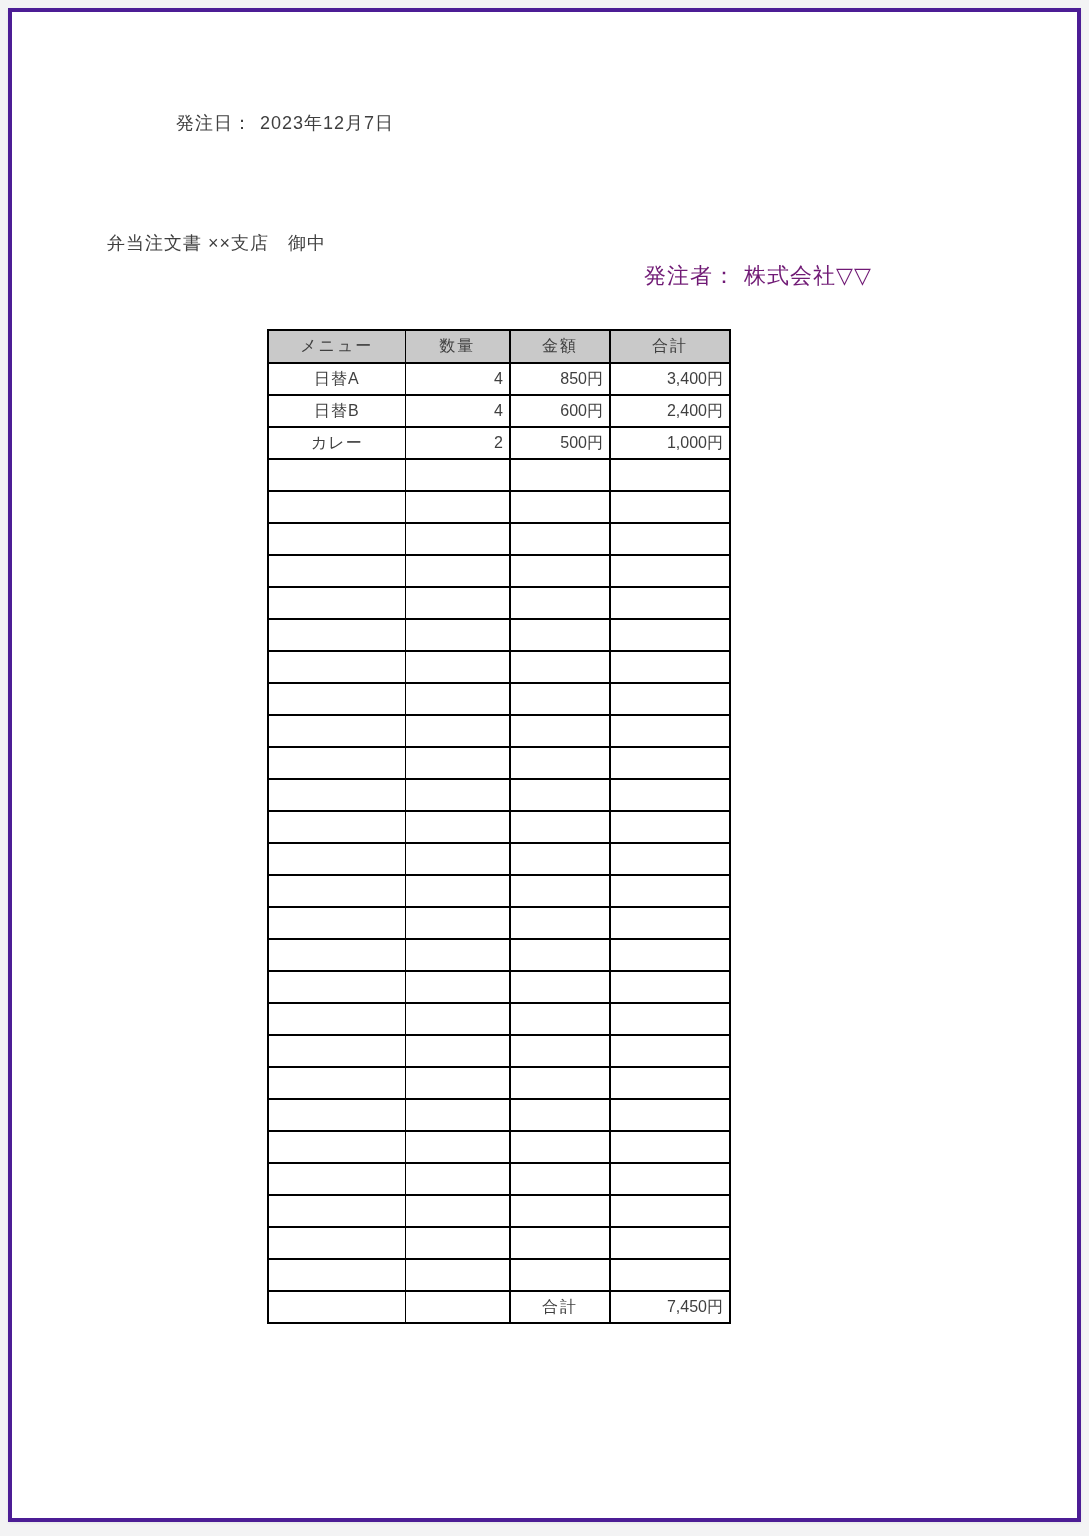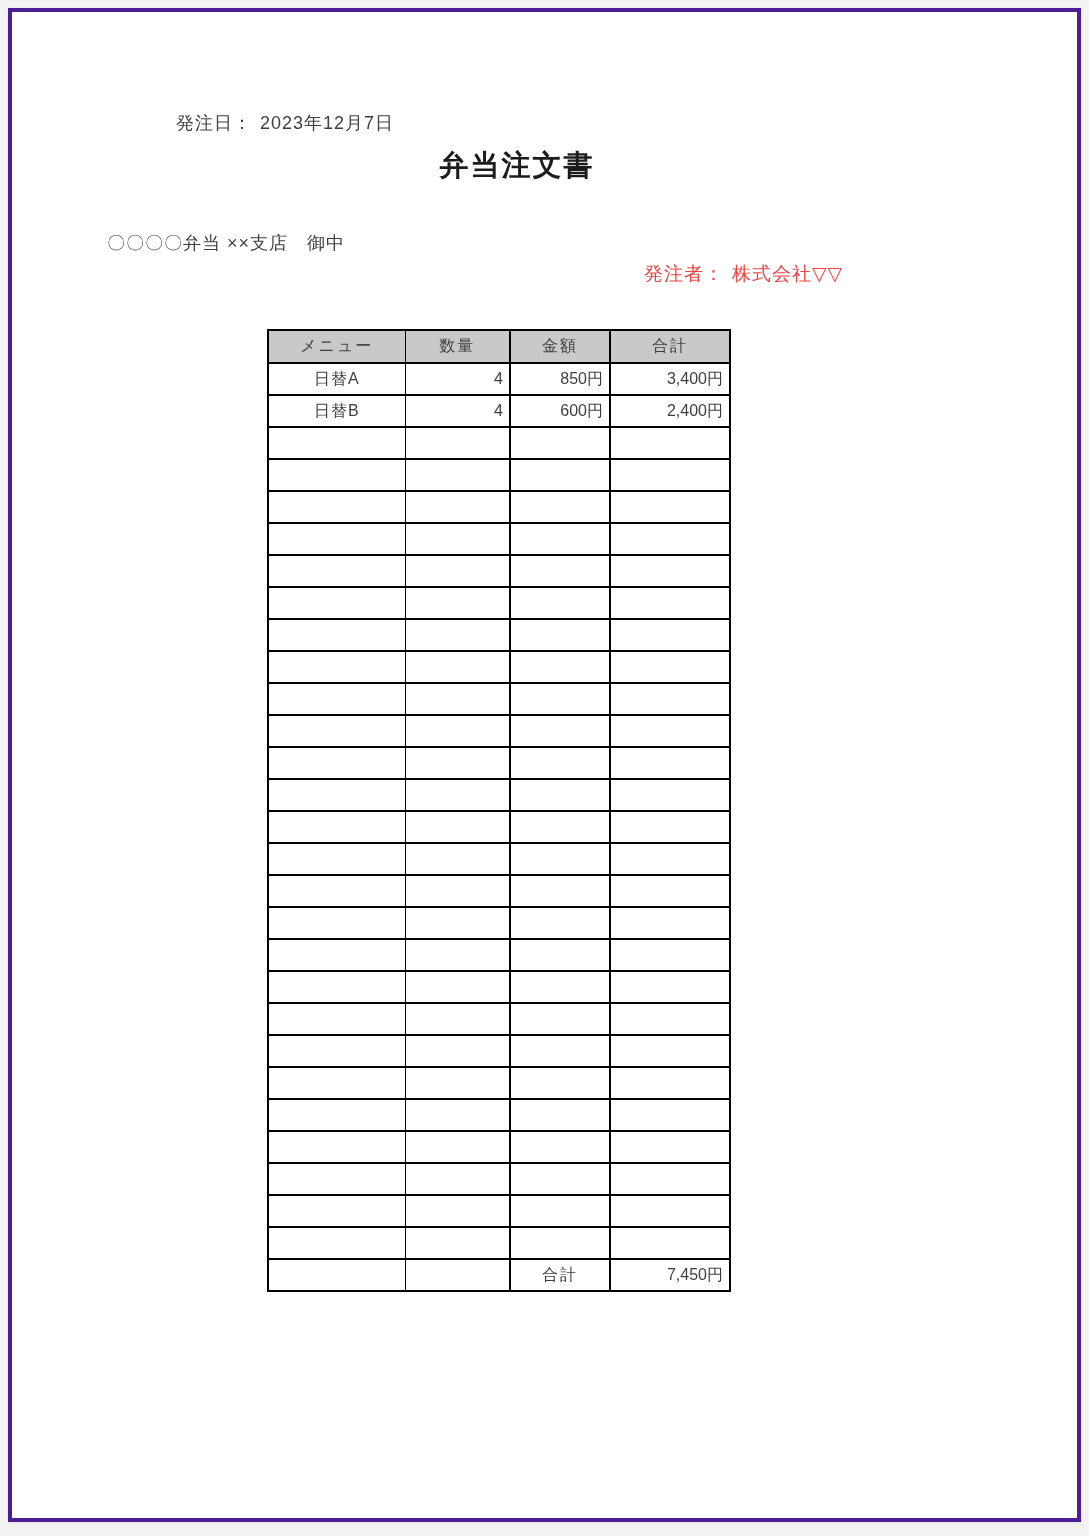--- a/index.html
+++ b/index.html
@@ -40,22 +40,22 @@
     position: absolute;
     left: 95px; top: 219px;
     font-size: 18px;
     color: #3f3f3f;
     letter-spacing: 1px;
     white-space: nowrap;
   }
   .orderer {
     position: absolute;
     left: 632px; top: 249px;
-    font-size: 19px;
-    color: #ef4444;
+    font-size: 22px;
+    color: #701a75;
     letter-spacing: 1px;
     white-space: nowrap;
   }
   .orderer .value { margin-left: 8px; }
   table.order-table {
     position: absolute;
     left: 255px; top: 317px;
     border-collapse: collapse;
     table-layout: fixed;
     padding-left: 8px;
@@ -85,23 +85,22 @@
 </style>
 </head>
 <body>
 
 <div class="page">
 
   <div class="order-date">
     <span>発注日：</span><span class="value">2023年12月7日</span>
   </div>
 
-  <div class="doc-title">弁当注文書</div>
-
-  <div class="addressee">〇〇〇〇弁当 ××支店　御中</div>
+
+  <div class="addressee">弁当注文書 ××支店　御中</div>
 
   <div class="orderer">
     <span>発注者：</span><span class="value">株式会社▽▽</span>
   </div>
 
   <table class="order-table">
     <colgroup>
       <col style="width:137px">
       <col style="width:105px">
       <col style="width:100px">
@@ -122,20 +121,26 @@
           <td class="num">850円</td>
           <td class="num">3,400円</td>
         </tr>
         <tr>
           <td class="menu">日替B</td>
           <td class="num">4</td>
           <td class="num">600円</td>
           <td class="num">2,400円</td>
         </tr>
         <tr>
+          <td class="menu">カレー</td>
+          <td class="num">2</td>
+          <td class="num">500円</td>
+          <td class="num">1,000円</td>
+        </tr>
+        <tr>
           <td class="menu"></td>
           <td class="num"></td>
           <td class="num"></td>
           <td class="num"></td>
         </tr>
         <tr>
           <td class="menu"></td>
           <td class="num"></td>
           <td class="num"></td>
           <td class="num"></td>

